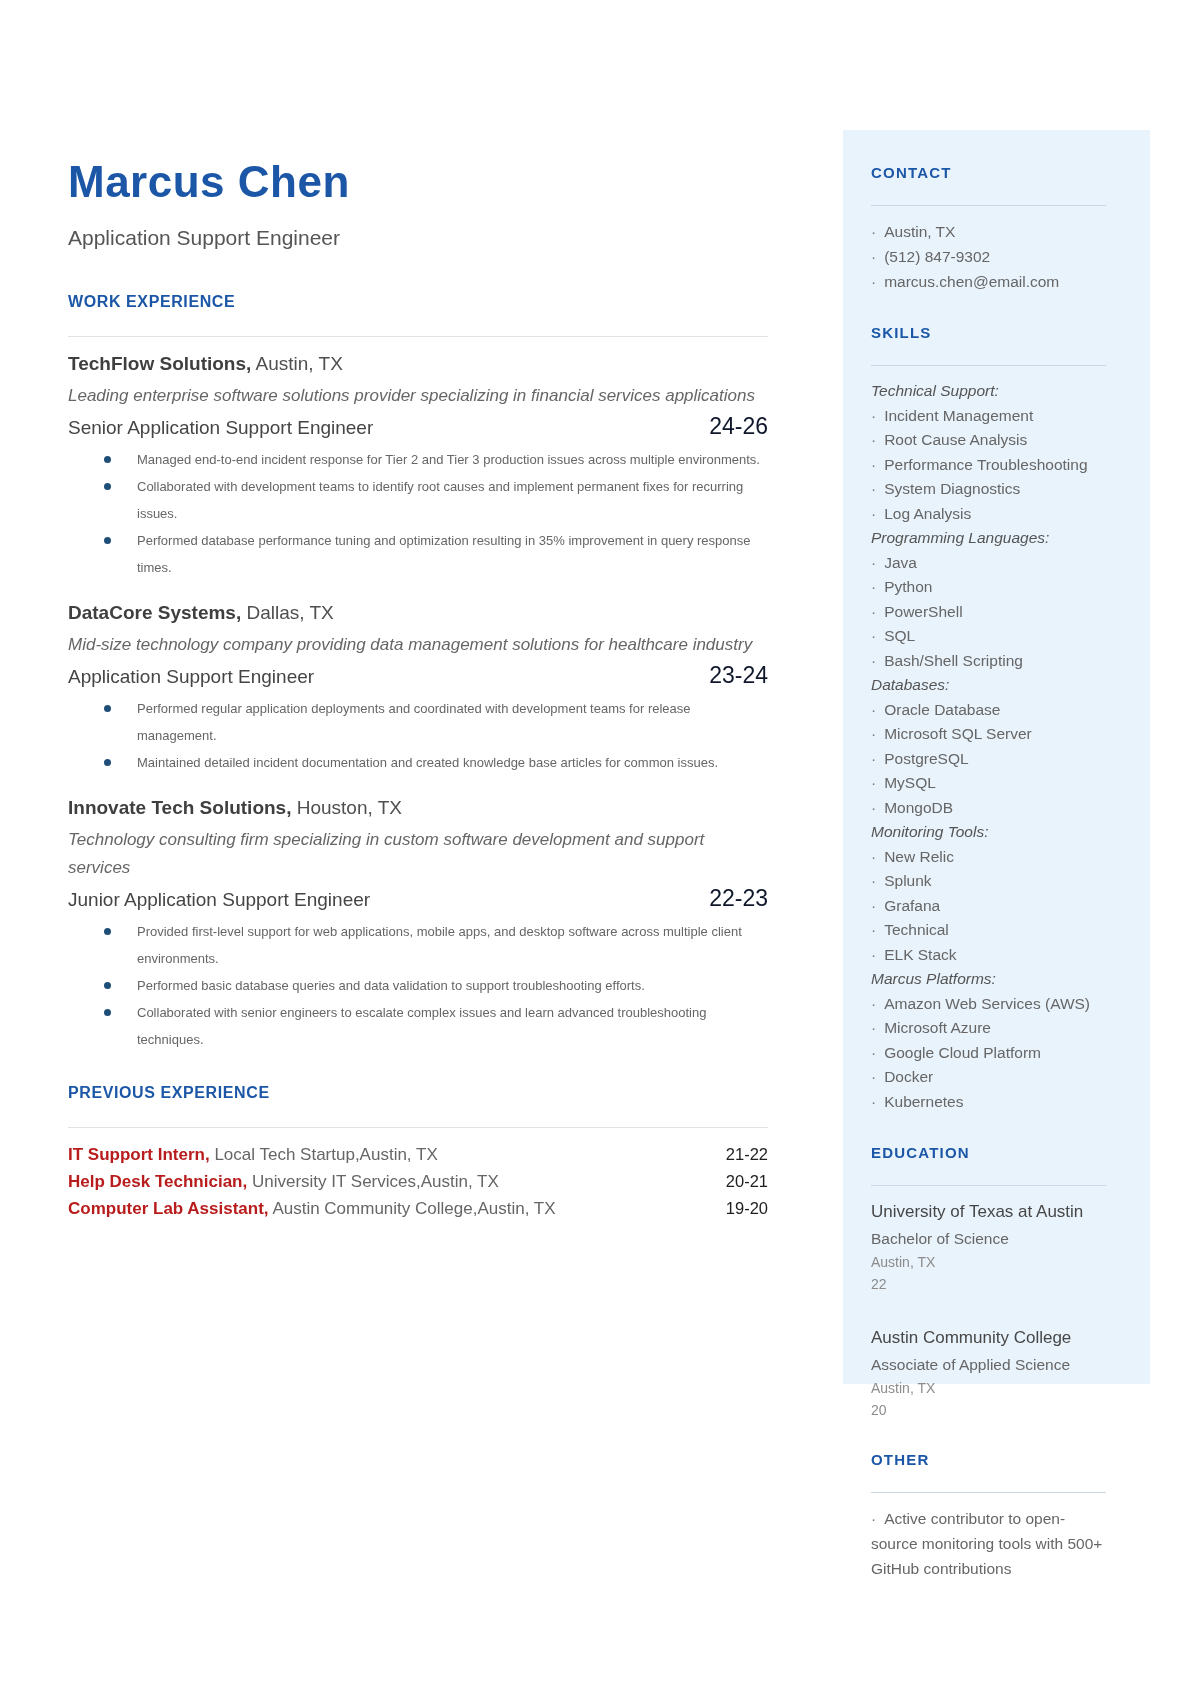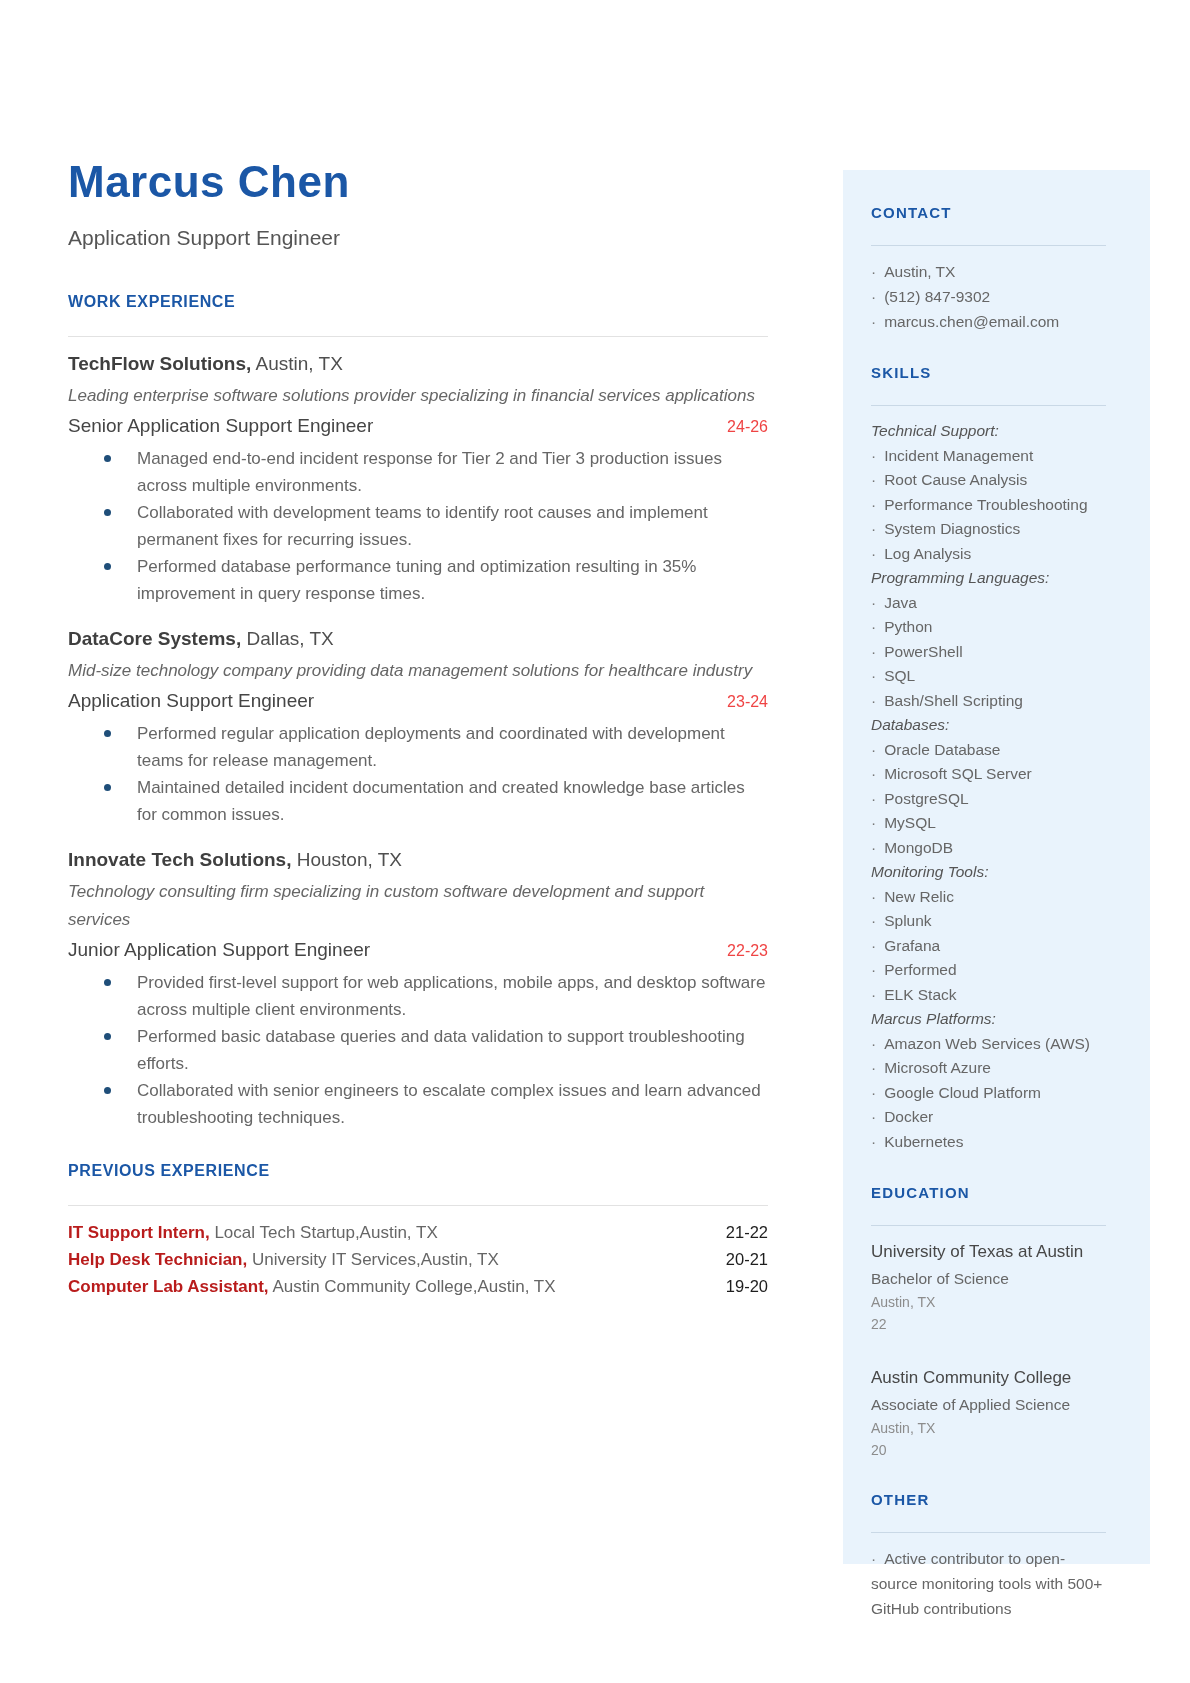--- a/index.html
+++ b/index.html
@@ -42,45 +42,44 @@
   .cn-bold{font-weight:bold;color:#3F3F3F;}
   .cn-loc{font-weight:normal;color:#4F4F4F;}
   .company-desc{
     margin-top:6px;font-size:17px;line-height:28px;
     font-style:italic;color:var(--text-mid);
   }
   .role-row{
     display:flex;justify-content:space-between;align-items:baseline;
     margin-top:4px;font-size:19px;line-height:24px;color:#454545;
   }
-  .role-dates{font-size:16px;color:#ef4444;}
+  .role-dates{font-size:23px;color:#0f172a;}
   ul.bullets{list-style:none;margin:6px 0 0 0;padding:0;}
   ul.bullets li{
     position:relative;padding-left:69px;
-    font-size:17px;line-height:27px;color:var(--text-mid);
+    font-size:13px;line-height:27px;color:var(--text-mid);
   }
   ul.bullets li::before{
     content:"";position:absolute;left:36px;top:10px;
     width:7px;height:7px;border-radius:50%;background:var(--dot);
   }
   .prev-heading{margin-top:32px;}
   .prev-rows{margin-top:13px;}
   .prev-row{
     display:flex;justify-content:space-between;align-items:baseline;
     font-size:17px;line-height:27px;color:var(--text-mid);
   }
   .prev-title{font-weight:bold;color:#b91c1c;}
   .prev-dates{font-size:16.5px;color:#1E1E1E;}
   
   .sidebar{
     position:absolute;left:843px;top:130px;
-    width:307px;height:1394px;
+    width:307px;height:1254px;
     background:var(--side-bg);
     padding:35px 44px 0 28px;
-    margin-top:40px;
   }
   .sb-sec{margin-top:31px;}
   .sb-sec:first-child{margin-top:0;}
   .sb-h{
     font-size:15px;line-height:16px;font-weight:bold;
     color:var(--accent);letter-spacing:1.2px;
   }
   .sb-rule{border-top:1px solid var(--rule-side);margin:24px 0 13px 0;}
   .c-item{font-size:15.5px;line-height:25px;color:var(--text-mid);}
   .dot{color:#777;padding-right:8px;}
@@ -193,21 +192,21 @@
           <div class="cat">Databases:</div>
           <div class="s-item"><span class="dot">·</span><span class="s-text">Oracle Database</span></div>
           <div class="s-item"><span class="dot">·</span><span class="s-text">Microsoft SQL Server</span></div>
           <div class="s-item"><span class="dot">·</span><span class="s-text">PostgreSQL</span></div>
           <div class="s-item"><span class="dot">·</span><span class="s-text">MySQL</span></div>
           <div class="s-item"><span class="dot">·</span><span class="s-text">MongoDB</span></div>
           <div class="cat">Monitoring Tools:</div>
           <div class="s-item"><span class="dot">·</span><span class="s-text">New Relic</span></div>
           <div class="s-item"><span class="dot">·</span><span class="s-text">Splunk</span></div>
           <div class="s-item"><span class="dot">·</span><span class="s-text">Grafana</span></div>
-          <div class="s-item"><span class="dot">·</span><span class="s-text">Performed</span></div>
+          <div class="s-item"><span class="dot">·</span><span class="s-text">Technical</span></div>
           <div class="s-item"><span class="dot">·</span><span class="s-text">ELK Stack</span></div>
           <div class="cat">Marcus Platforms:</div>
           <div class="s-item"><span class="dot">·</span><span class="s-text">Amazon Web Services (AWS)</span></div>
           <div class="s-item"><span class="dot">·</span><span class="s-text">Microsoft Azure</span></div>
           <div class="s-item"><span class="dot">·</span><span class="s-text">Google Cloud Platform</span></div>
           <div class="s-item"><span class="dot">·</span><span class="s-text">Docker</span></div>
           <div class="s-item"><span class="dot">·</span><span class="s-text">Kubernetes</span></div>
         </div>
     </div>
 

